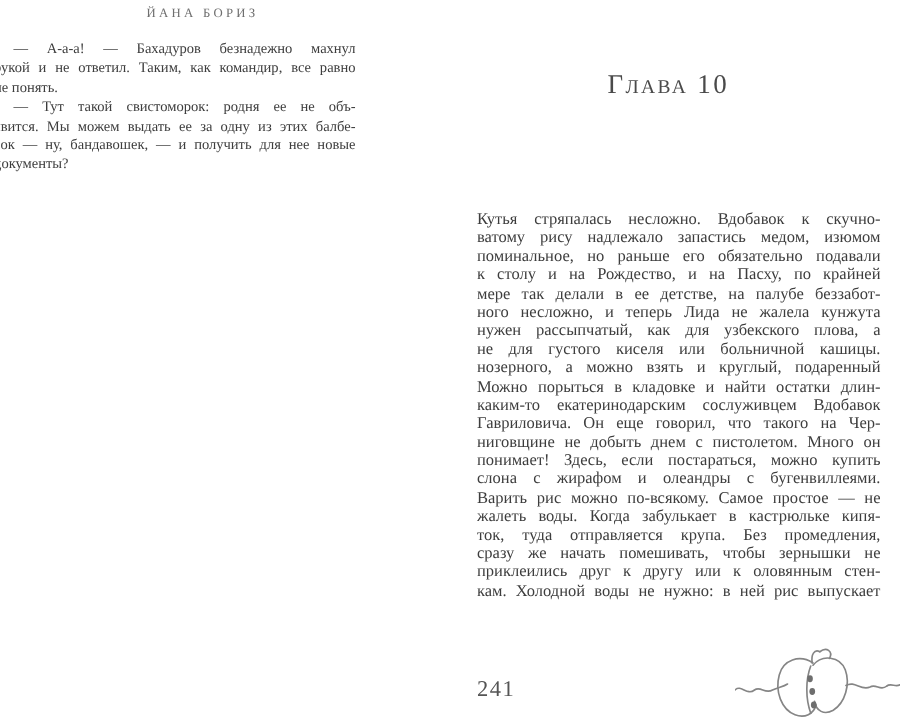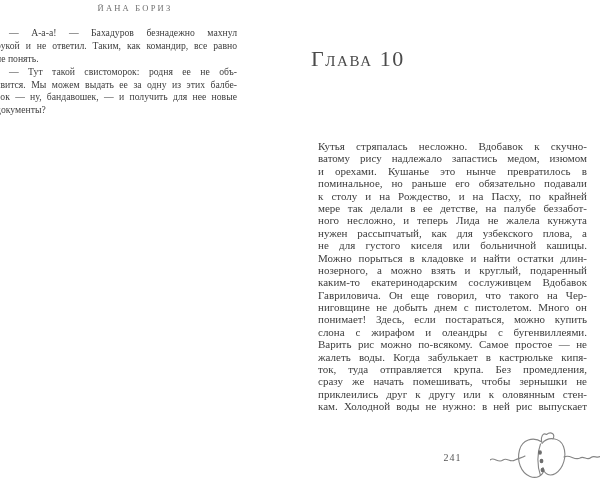--- a/index.html
+++ b/index.html
@@ -23,22 +23,23 @@
   
   .left-text{
     position:absolute;left:-4px;top:27px;width:241px;
     font-size:9.7px;line-height:12.9px;
     color:#3d3d3d;
   }
 
   
   .chapter-heading{
     position:absolute;left:311px;top:46px;width:269px;
+    text-align:center;
     font-variant:small-caps;
-    font-size:22px;letter-spacing:1.6px;
+    font-size:18px;letter-spacing:1.6px;
     color:#4a4a4a;
   }
   .right-text{
     position:absolute;left:318px;top:140px;width:269px;
     font-size:11px;line-height:12.4px;
     color:#3d3d3d;
   }
 
   .bline{
     text-align:justify;
@@ -46,22 +47,21 @@
     overflow:hidden;
     white-space:normal;
   }
   .left-text .bline{height:12.9px;}
   .right-text .bline{height:12.4px;}
   .bline.indent{text-indent:13px;}
   .bline.pend{text-align-last:left;}
 
   .page-number{
     position:absolute;left:318px;top:452px;width:269px;
-    text-align:center;
-    font-size:10px;letter-spacing:1px;
+    font-size:15px;letter-spacing:1px;
     color:#555555;
   }
 
   .apple-deco{
     position:absolute;left:490px;top:430px;width:110px;height:52px;
   }
 </style>
 </head>
 <body>
 
@@ -77,29 +77,28 @@
       <div class="bline">явится. Мы можем выдать ее за одну из этих балбе-</div>
       <div class="bline">сок — ну, бандавошек, — и получить для нее новые</div>
       <div class="bline pend">документы?</div>
     </div>
 
   <div class="chapter-heading">Глава 10</div>
 
   <div class="right-text">
       <div class="bline">Кутья стряпалась несложно. Вдобавок к скучно-</div>
       <div class="bline">ватому рису надлежало запастись медом, изюмом</div>
-      <div class="bline">и орехами. Кушанье это нынче превратилось в</div>
       <div class="bline">поминальное, но раньше его обязательно подавали</div>
       <div class="bline">к столу и на Рождество, и на Пасху, по крайней</div>
       <div class="bline">мере так делали в ее детстве, на палубе беззабот-</div>
       <div class="bline">ного несложно, и теперь Лида не жалела кунжута</div>
       <div class="bline">нужен рассыпчатый, как для узбекского плова, а</div>
       <div class="bline">не для густого киселя или больничной кашицы.</div>
+      <div class="bline">нозерного, а можно взять и круглый, подаренный</div>
       <div class="bline">Можно порыться в кладовке и найти остатки длин-</div>
-      <div class="bline">нозерного, а можно взять и круглый, подаренный</div>
       <div class="bline">каким-то екатеринодарским сослуживцем Вдобавок</div>
       <div class="bline">Гавриловича. Он еще говорил, что такого на Чер-</div>
       <div class="bline">ниговщине не добыть днем с пистолетом. Много он</div>
       <div class="bline">понимает! Здесь, если постараться, можно купить</div>
       <div class="bline">слона с жирафом и олеандры с бугенвиллеями.</div>
       <div class="bline">Варить рис можно по-всякому. Самое простое — не</div>
       <div class="bline">жалеть воды. Когда забулькает в кастрюльке кипя-</div>
       <div class="bline">ток, туда отправляется крупа. Без промедления,</div>
       <div class="bline">сразу же начать помешивать, чтобы зернышки не</div>
       <div class="bline">приклеились друг к другу или к оловянным стен-</div>

